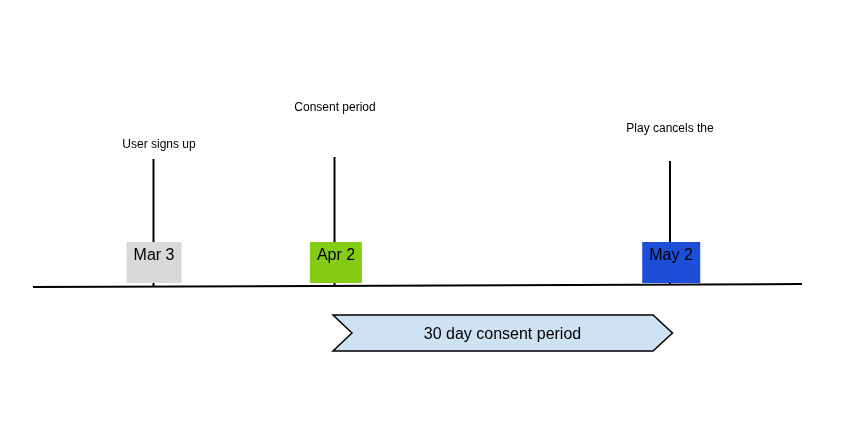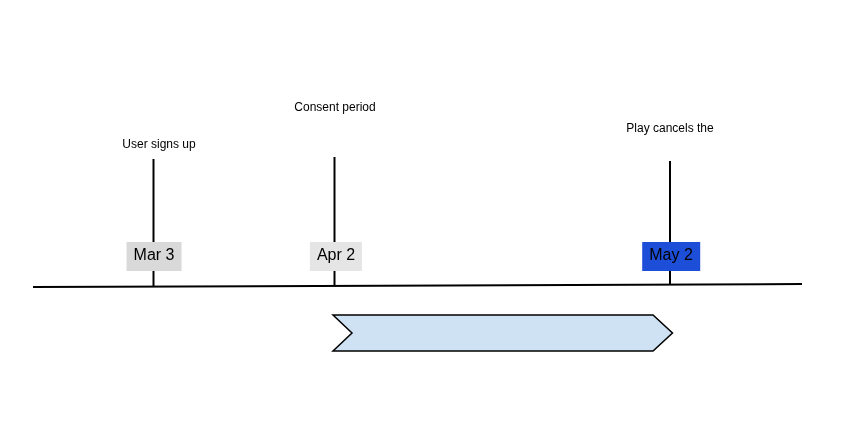--- a/index.html
+++ b/index.html
@@ -38,21 +38,21 @@
     font-size: 12px;
     line-height: 25px;
     white-space: nowrap;
   }
   .event-label.e1 { left: 49px;  top: 116px; margin-top: 16px; }
   .event-label.e2 { left: 225px; top: 95px;  }
   .event-label.e3 { left: 560px; top: 116px;  }
   .date-badge {
     position: absolute;
     top: 242px;
-    height: 29px;
+    height: 41px;
     line-height: 25px;
     padding: 0 7px;
     font-size: 16px;
     white-space: nowrap;
     transform: translateX(-50%);
     text-align: center;
   }
   .date-badge.d1 { left: 154px; }
   .date-badge.d2 { left: 336px; }
   .date-badge.d3 { left: 671px; }
@@ -87,17 +87,18 @@
     <div>User signs up</div>
   </div>
   <div class="event-label e2">
     <div>Consent period</div>
   </div>
   <div class="event-label e3">
     <div>Play cancels the</div>
   </div>
 
   <div class="date-badge d1" style="background-color: rgb(217, 217, 217);">Mar 3</div>
-  <div class="date-badge d2" style="background-color: #e5e5e5;">Apr 2</div>
+  <div class="date-badge d2" style="background-color: #84cc16;">Apr 2</div>
   <div class="date-badge d3" style="background-color: #1d4ed8;">May 2</div>
 
+  <div class="banner-label">30 day consent period</div>
 
 </div>
 
 </body></html>

